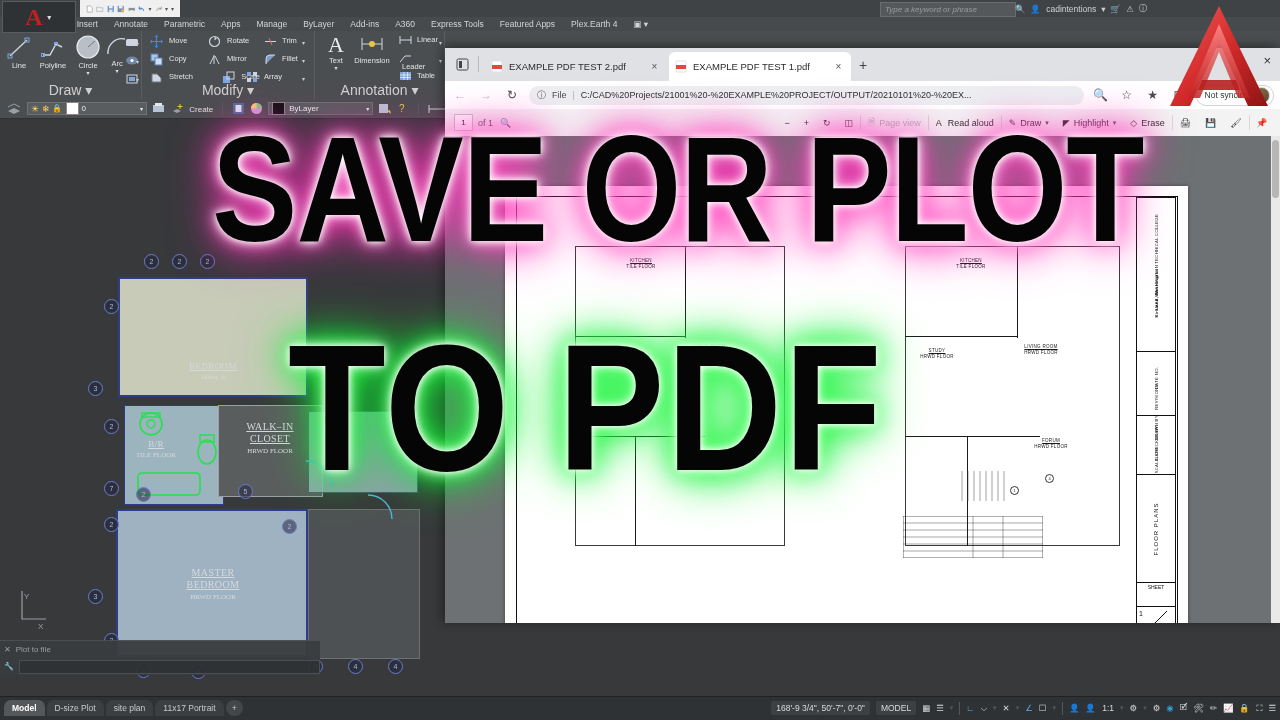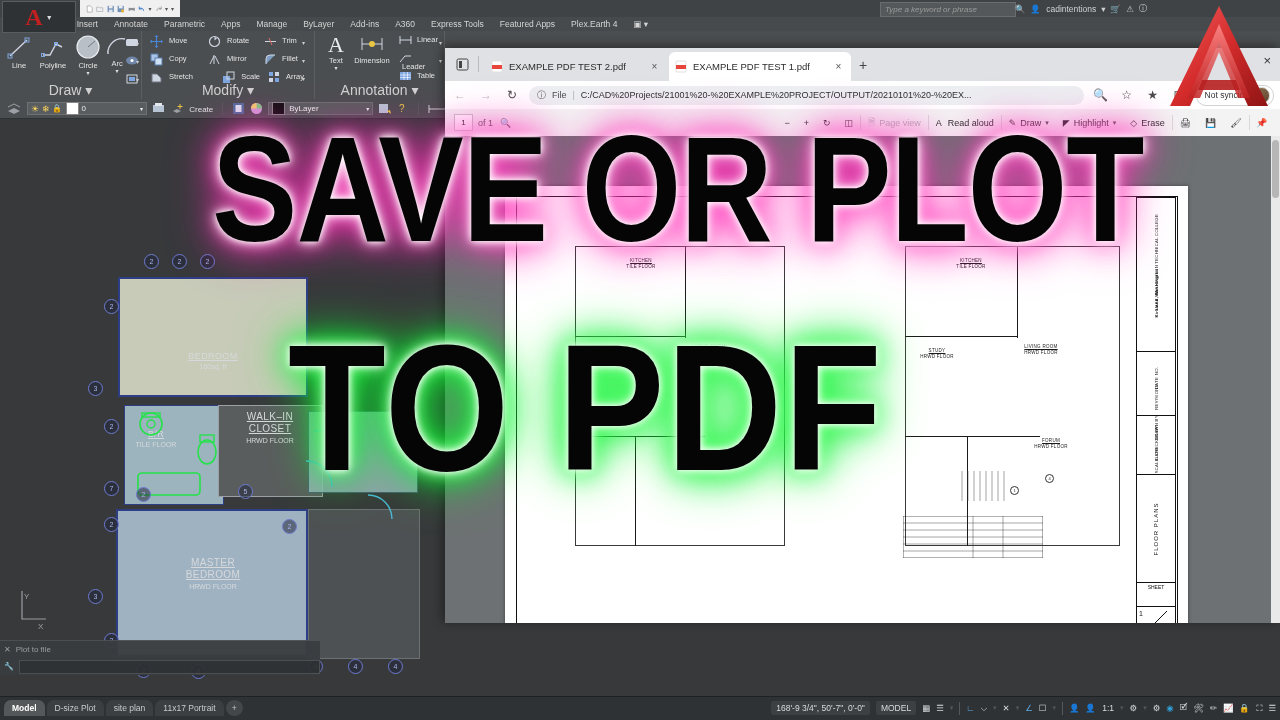--- a/index.html
+++ b/index.html
@@ -66,21 +66,21 @@
   .lt.plus{padding:0 6px;border-radius:50%;background:#44474a;}
   .st-right{position:absolute;right:4px;top:4px;display:flex;align-items:center;gap:6px;
             color:#d8dadc;font-size:8.5px;}
   .st-sep{width:1px;height:13px;background:#55585a;}
   .sq{width:11px;height:11px;display:inline-block;}
 
   
   .plan{position:absolute;left:96px;top:140px;width:330px;height:420px;}
   .room{position:absolute;box-sizing:border-box;}
   .rlabel{position:absolute;text-align:center;color:#d6d9dc;font-size:9px;line-height:1.15;
-          font-family:Liberation Sans, sans-serif;letter-spacing:.4px;}
+          font-family:Liberation Serif, serif;letter-spacing:.4px;margin-top:10px;}
   .rlabel .u{text-decoration:underline;}
   .rlabel .sm{font-size:7px;letter-spacing:0;}
   .bub{position:absolute;width:13px;height:13px;border-radius:50%;border:1px solid #6f7bd0;
        color:#aab3e8;font-size:7px;display:flex;align-items:center;justify-content:center;
        background:rgba(35,40,60,.55);}
 
   
   .edge{position:absolute;left:445px;top:48px;width:835px;height:575px;background:#5eead4;
         box-shadow:-2px -2px 10px rgba(0,0,0,.45);overflow:hidden;}
   .edge-tabbar{position:absolute;left:0;top:0;width:835px;height:33px;background:#dfe1e4;}
@@ -341,21 +341,21 @@
           <span style="margin-left:3px">Trim</span>
         </div>
         <span style="position:absolute;left:160px;top:8px;font-size:6px;color:#ccc">▾</span>
         <div class="btn" style="left:122px;top:22px;width:38px;text-align:left">
           <svg style="vertical-align:middle" width="13" height="13" viewBox="0 0 13 13">
               <path d="M2 11V6a4 4 0 0 1 4-4h5" fill="#7f9dc4" stroke="#cfd6e2"></path>
             </svg>
           <span style="margin-left:3px">Fillet</span>
         </div>
         <span style="position:absolute;left:160px;top:26px;font-size:6px;color:#ccc">▾</span>
-        <div class="btn" style="left:126px;top:40px;width:38px;text-align:left">
+        <div class="btn" style="left:104px;top:40px;width:38px;text-align:left">
           <svg style="vertical-align:middle" width="13" height="13" viewBox="0 0 13 13">
               <rect x="1" y="1" width="4" height="4" fill="#7fa6e0"></rect>
               <rect x="7" y="1" width="4" height="4" fill="#cfd6e2"></rect>
               <rect x="1" y="7" width="4" height="4" fill="#cfd6e2"></rect>
               <rect x="7" y="7" width="4" height="4" fill="#7fa6e0"></rect>
             </svg>
           <span style="margin-left:3px">Array</span>
         </div>
         <span style="position:absolute;left:160px;top:44px;font-size:6px;color:#ccc">▾</span>
         <div class="panel-title"><span>Modify</span> ▾</div>

